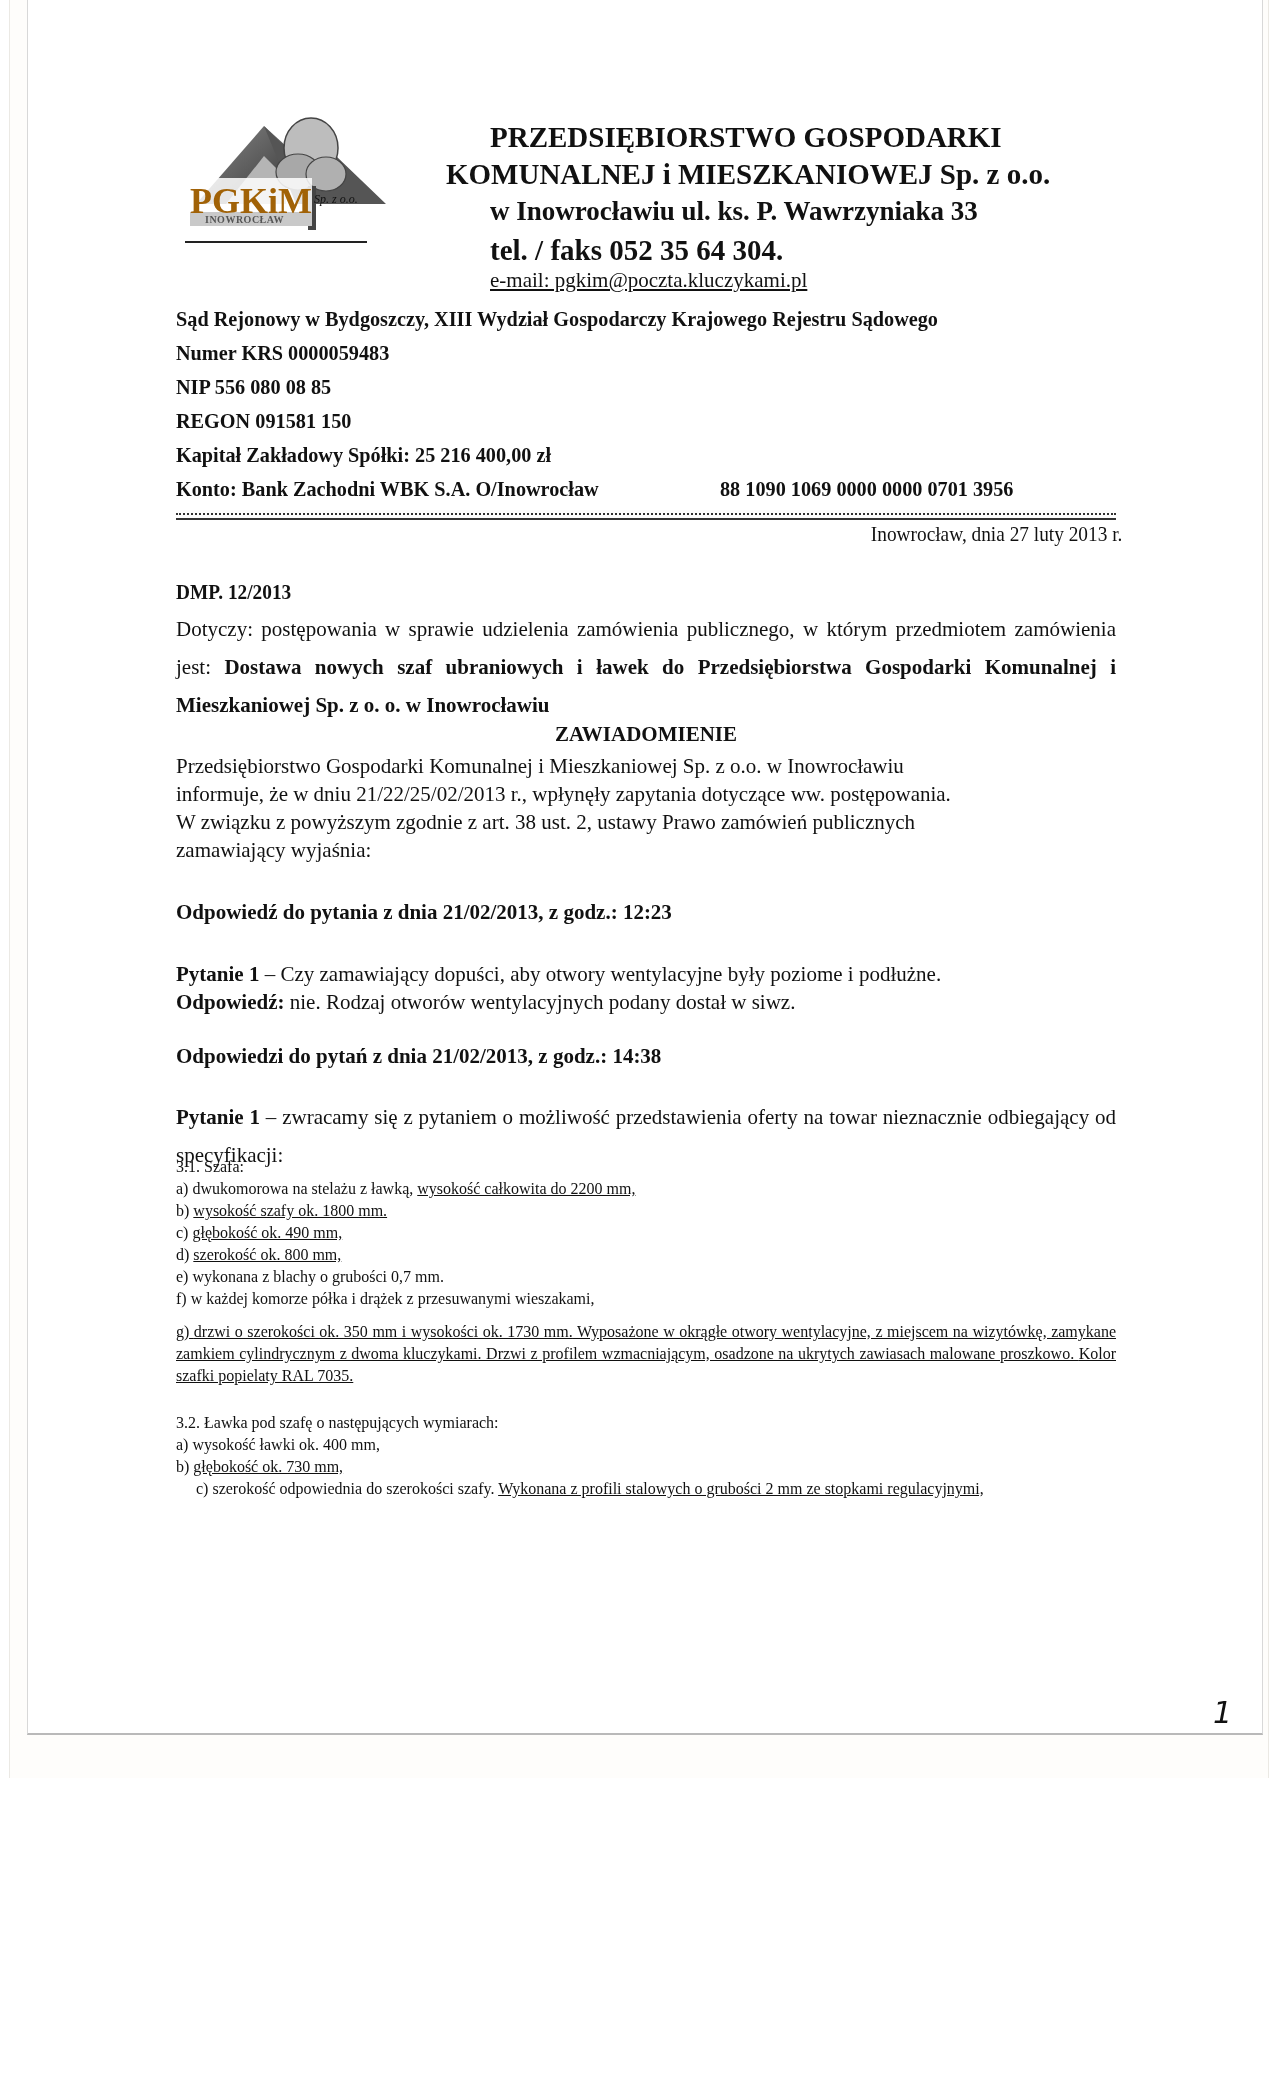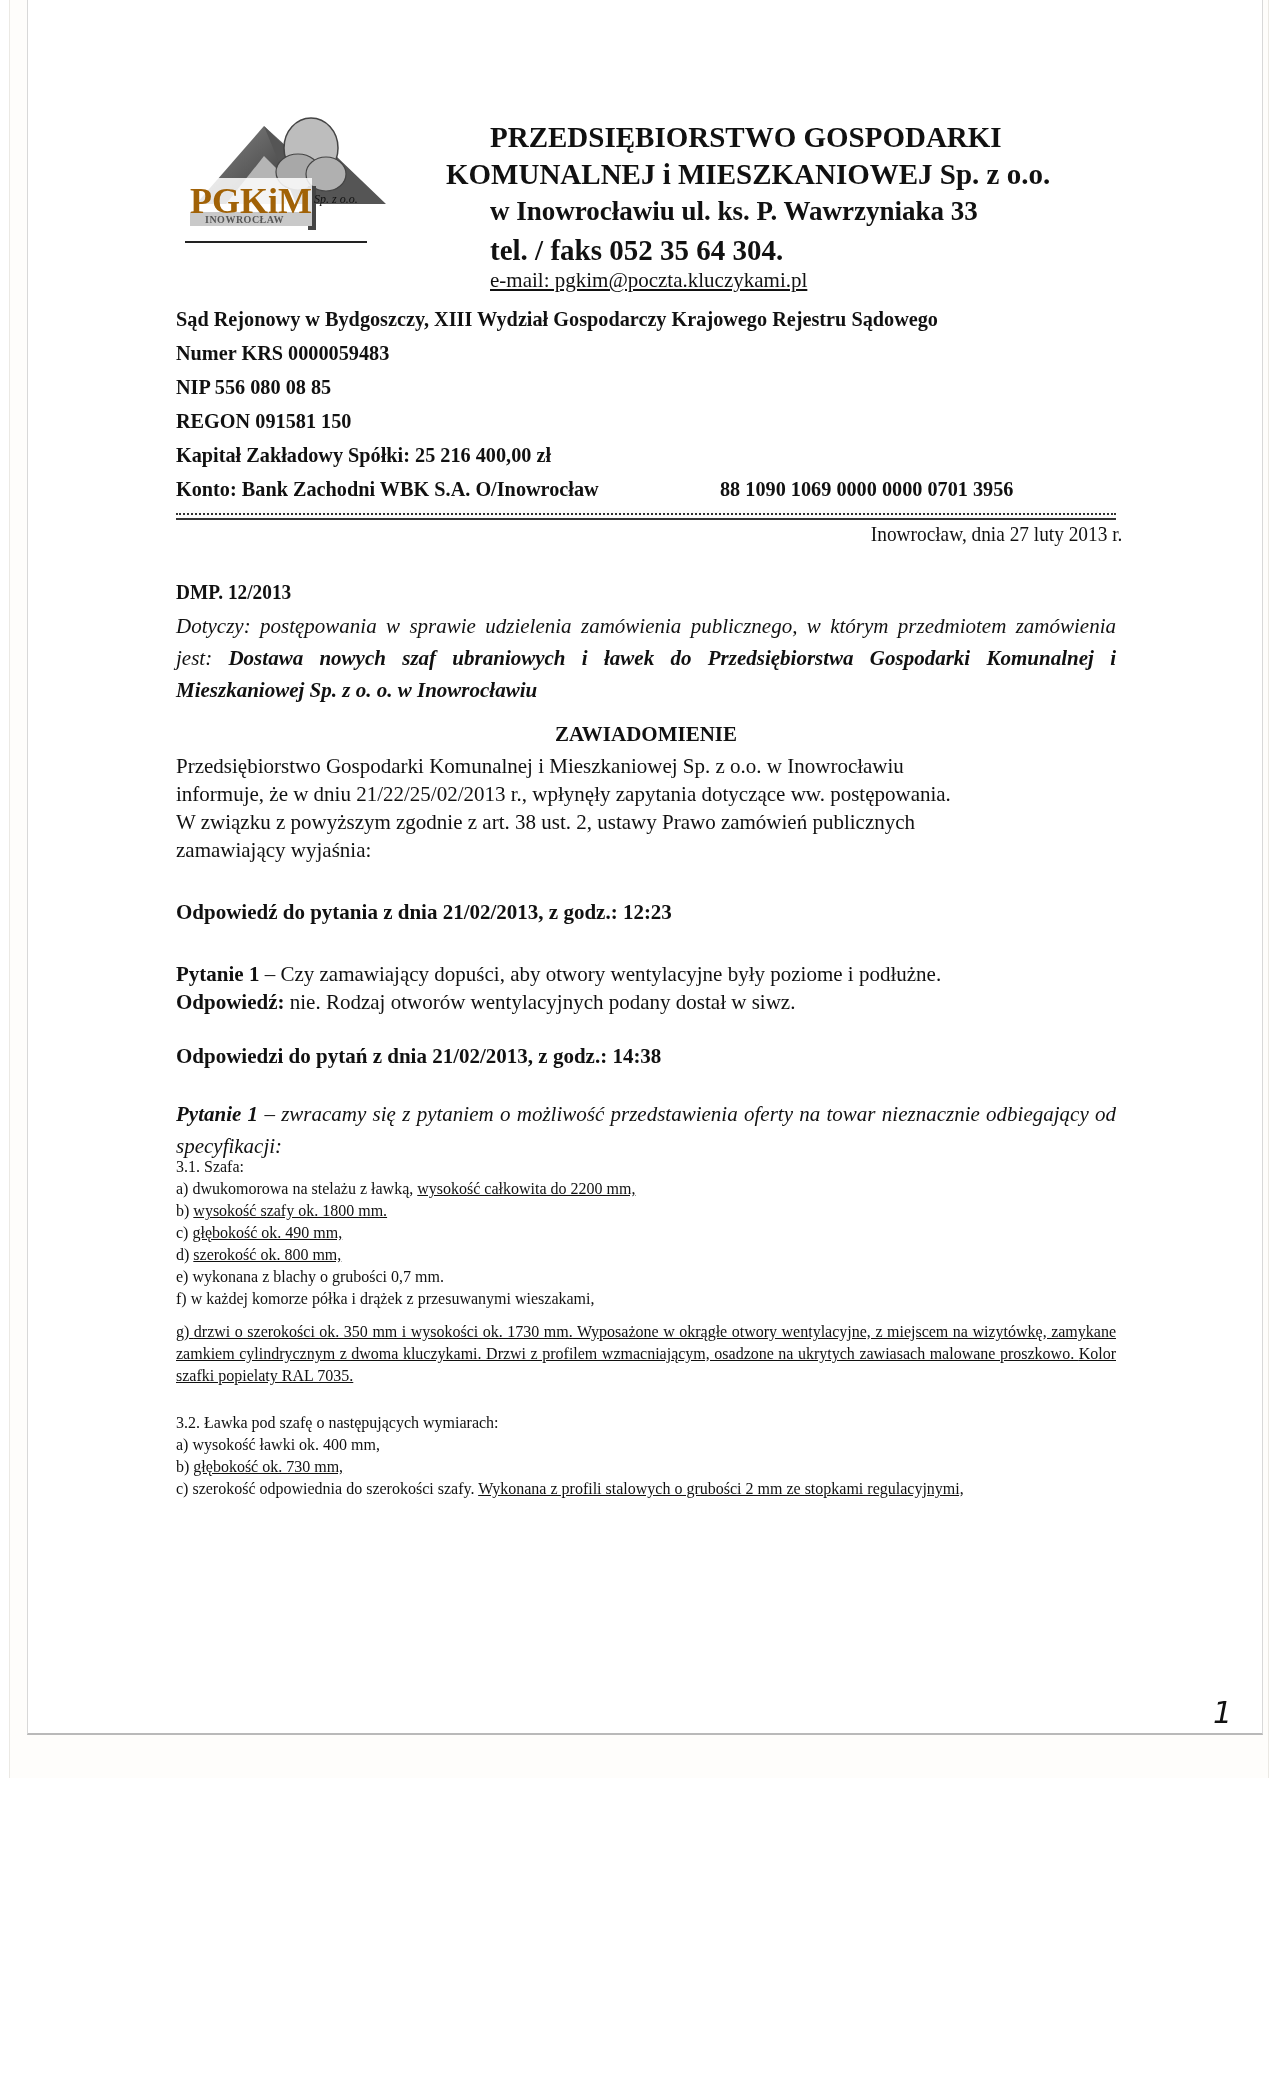--- a/index.html
+++ b/index.html
@@ -25,21 +25,21 @@
   .hdr4 { left:490px; top:234px; font-size:29px; font-weight:bold; }
   .hdr5 { left:490px; top:268px; font-size:21px; text-decoration:underline; }
 
   .reg { left:176px; font-size:22px; font-weight:bold; transform:scaleX(0.92); transform-origin:left; }
   .dotted { position:absolute; left:176px; top:513px; width:940px; border-top:2px dotted #333; }
   .solid { position:absolute; left:176px; top:518px; width:940px; height:2px; background:#333; }
 
   .date { right:153px; top:522px; font-size:21px; transform:scaleX(0.92); transform-origin:right; }
 
   .body-text { font-size:21px; line-height:28px; }
-  .para { position:absolute; left:176px; width:940px; font-size:21px; line-height:32px; text-align:justify; white-space:normal;font-style:italic; }
+  .para { position:absolute; left:176px; width:940px; font-size:21px; line-height:38px; text-align:justify; white-space:normal; }
   .bold { font-weight:bold; }
   .u { text-decoration:underline; }
   .center { position:absolute; left:176px; width:940px; text-align:center; font-size:21px; font-weight:bold;font-family:Liberation Serif, serif; }
   .small { position:absolute; left:176px; width:940px; font-size:16px; line-height:22px; white-space:normal; text-align:justify; }
   .pagenum { position:absolute; left:1213px; top:1695px; font-size:30px; font-family:"DejaVu Sans", sans-serif; font-weight:lighter; font-style:italic; }
 </style>
 </head>
 <body>
 
 <div class="scan-strip"></div>
@@ -123,17 +123,17 @@
 </div>
 <div class="small" style="top:1321px; text-align-last:left;text-decoration:underline;">
   <span>g) </span><span class="u">drzwi o szerokości ok. 350 mm i wysokości ok. 1730 mm.</span><span> Wyposażone w okrągłe otwory wentylacyjne, z miejscem na wizytówkę, zamykane zamkiem cylindrycznym z dwoma kluczykami. Drzwi z profilem wzmacniającym, osadzone na ukrytych zawiasach malowane proszkowo. </span><span class="u">Kolor szafki popielaty RAL 7035.</span>
 </div>
 
 <div class="abs" style="left:176px; top:1412px; font-size:16px; line-height:22px;">
   <div>3.2. Ławka pod szafę o następujących wymiarach:</div>
   <div>a) wysokość ławki ok. 400 mm,</div>
   <div><span>b) </span><span class="u">głębokość ok. 730 mm,</span></div>
 </div>
-<div class="small" style="top:1478px; text-align-last:left;">
+<div class="small" style="top:1478px; text-align-last:left;margin-left:20px;">
   <span>c) szerokość odpowiednia do szerokości szafy. </span><span class="u">Wykonana z profili stalowych o grubości 2 mm ze stopkami regulacyjnymi,</span>
 </div>
 
 <div class="pagenum">1</div>
 
 </body></html>

